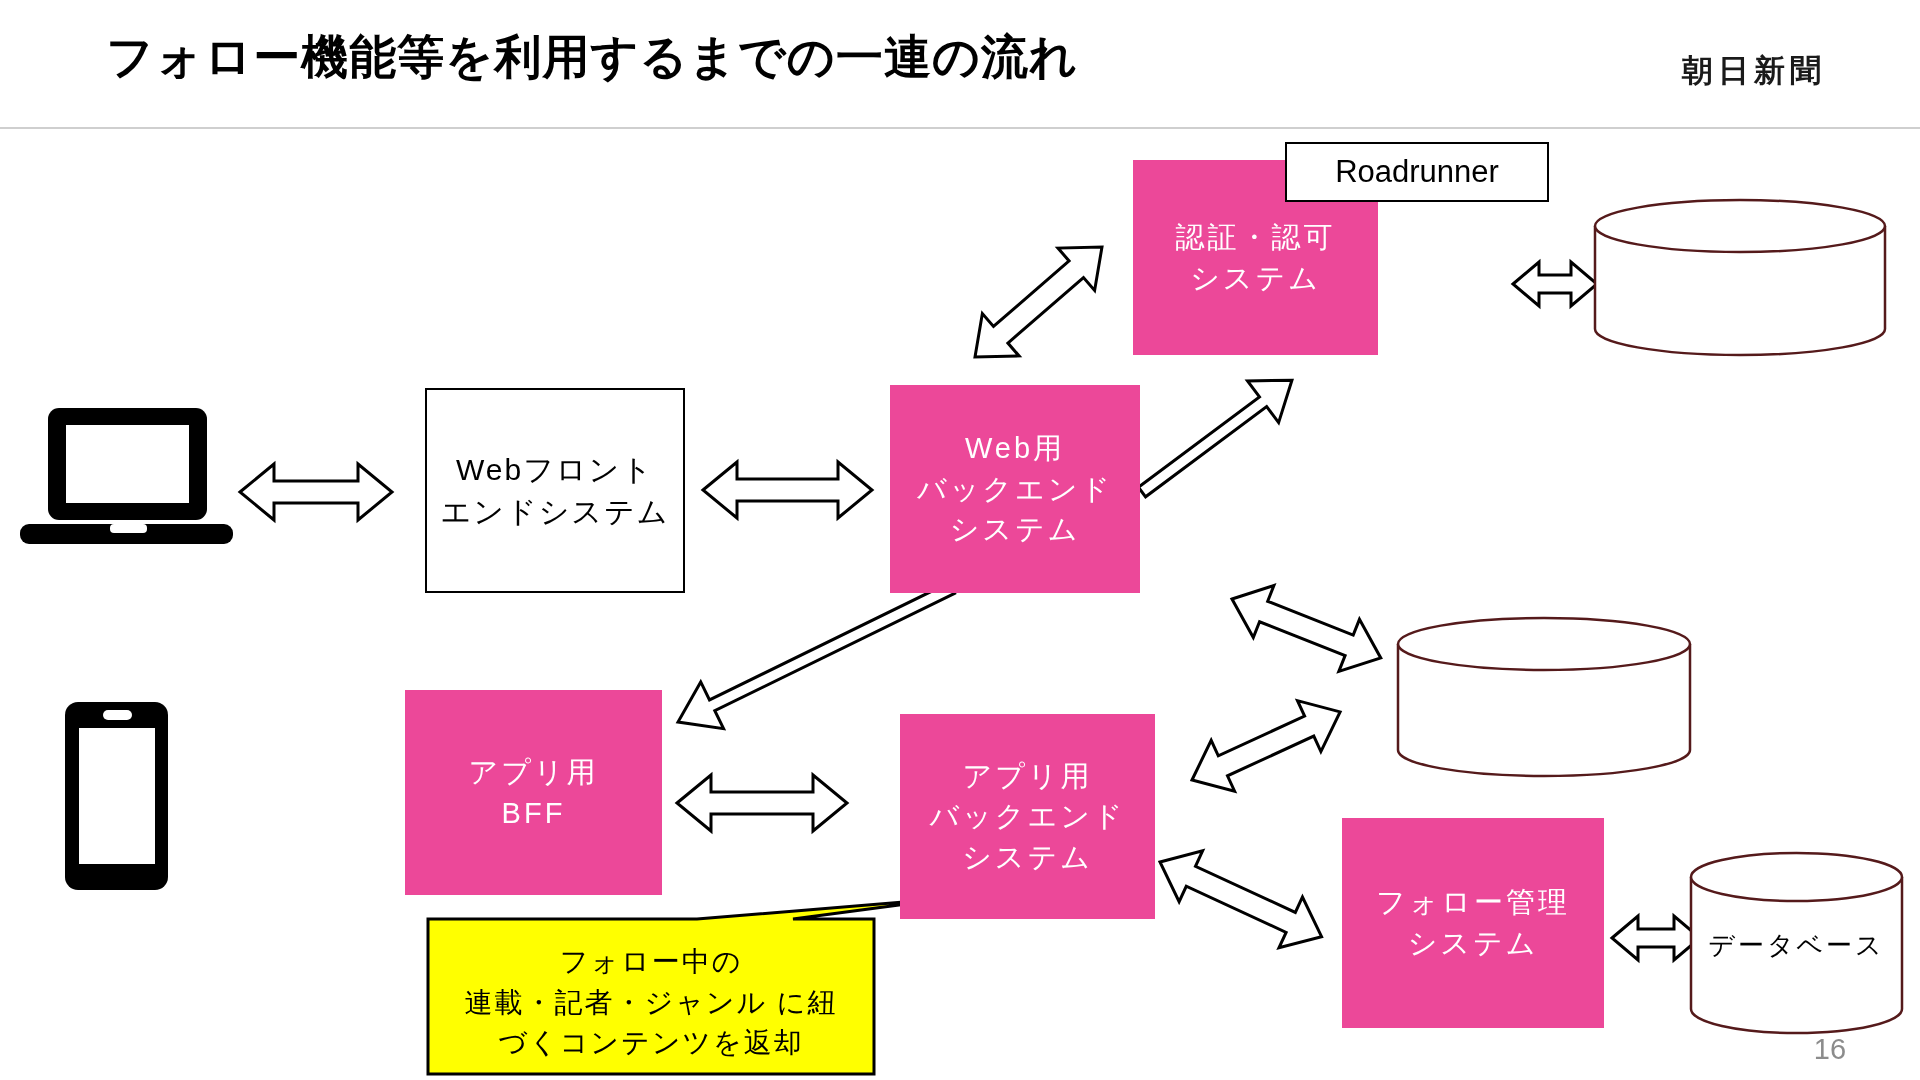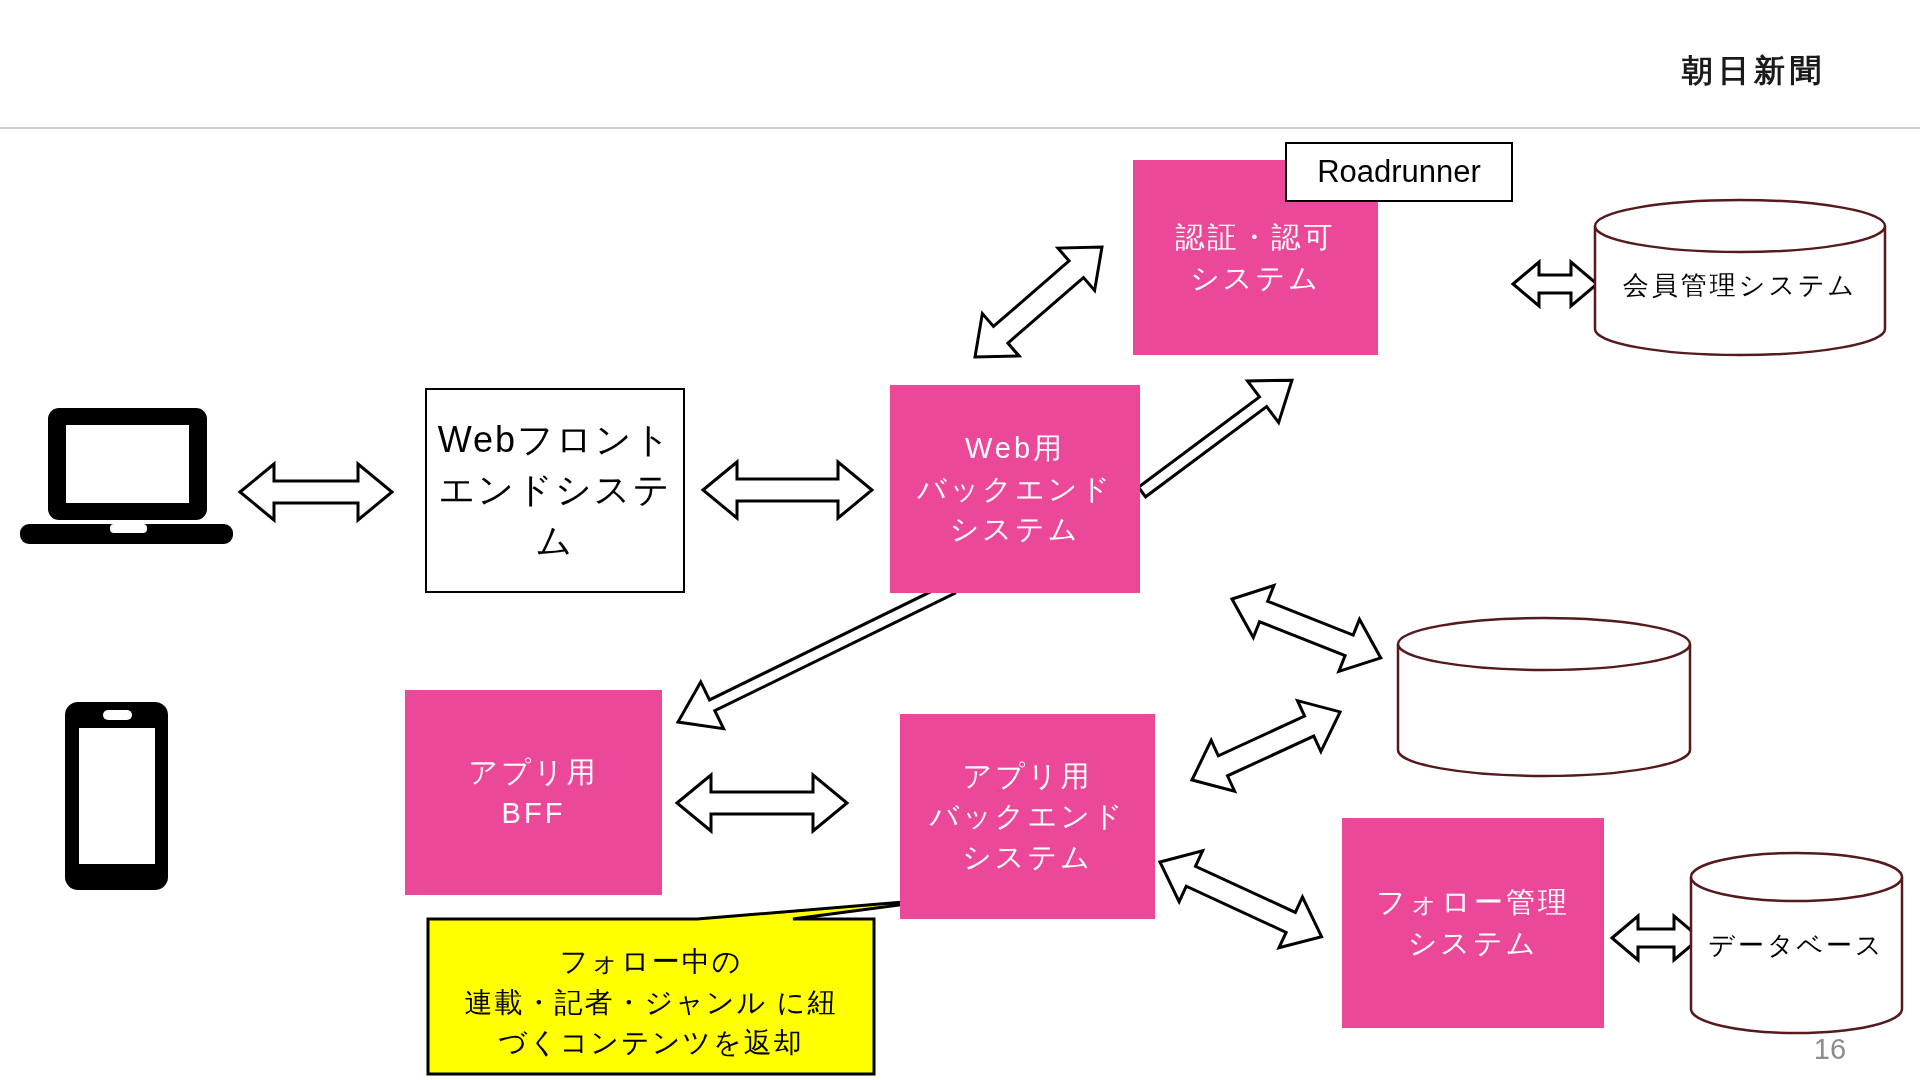--- a/index.html
+++ b/index.html
@@ -58,21 +58,21 @@
   .node.blue {
     background: #ec4899;
     color: #ffffff;
     font-size: 29px;
     letter-spacing: 3px;
   }
   .node.white {
     background: #ffffff;
     border: 2px solid #000;
     color: #000;
-    font-size: 36px;
+    font-size: 30px;
     letter-spacing: 2px;
   }
   .cyl-label {
     position: absolute;
     display: flex;
     align-items: center;
     justify-content: center;
     text-align: center;
     color: #000;
     font-size: 26px;
@@ -101,34 +101,35 @@
     top: 1033px;
     width: 60px;
     text-align: center;
     font-size: 29px;
     color: #8C8C8C;
   }
   
   #web-frontend   { left: 425px;  top: 388px; width: 260px; height: 205px; }
   #web-backend    { left: 890px;  top: 385px; width: 250px; height: 208px; }
   #auth-system    { left: 1133px; top: 160px; width: 245px; height: 195px; }
-  #roadrunner     { left: 1285px; top: 142px; width: 228px; height: 60px;  font-size: 31px; letter-spacing: 0; }
+  #roadrunner     { left: 1285px; top: 142px; width: 264px; height: 60px;  font-size: 31px; letter-spacing: 0; }
   #php-worker     { left: 1343px; top: 245px; width: 165px; height: 127px; border-width: 3px; font-size: 28px; letter-spacing: 0; }
   #app-bff        { left: 405px;  top: 690px; width: 257px; height: 205px; }
   #app-backend    { left: 900px;  top: 714px; width: 255px; height: 205px; }
   #follow-system  { left: 1342px; top: 818px; width: 262px; height: 210px; }
   #member-db-label  { left: 1595px; top: 238px; width: 290px; height: 95px; }
   #article-db-label { left: 1398px; top: 655px; width: 292px; height: 95px; }
   #follow-db-label  { left: 1691px; top: 893px; width: 211px; height: 105px; }
 </style>
 </head>
 <body>
 
 <div class="slide">
 
+  <div class="title">フォロー機能等を利用するまでの一連の流れ</div>
   <div class="brand">朝日新聞</div>
   <div class="divider"></div>
 
   <svg class="svg-layer" viewBox="0 0 1920 1080">
 
     <g>
       <rect x="48" y="408" width="159" height="112" rx="11" fill="#000"></rect>
       <rect x="66" y="425" width="123" height="78" fill="#fff"></rect>
       <rect x="20" y="524" width="213" height="20" rx="9" fill="#000"></rect>
       <rect x="110" y="524" width="37" height="9" rx="4" fill="#fff"></rect>
@@ -191,21 +192,20 @@
   <div class="node blue" id="app-bff">アプリ用
 BFF</div>
 
   <div class="node blue" id="app-backend">アプリ用
 バックエンド
 システム</div>
 
   <div class="node blue" id="follow-system">フォロー管理
 システム</div>
 
-  <div class="cyl-label" id="member-db-label">会員管理システム</div>
 
 
   <div class="cyl-label" id="follow-db-label">データベース</div>
 
   <div class="callout-text">フォロー中の
 連載・記者・ジャンル に紐
 づくコンテンツを返却</div>
 
   <div class="page-number">16</div>
 

